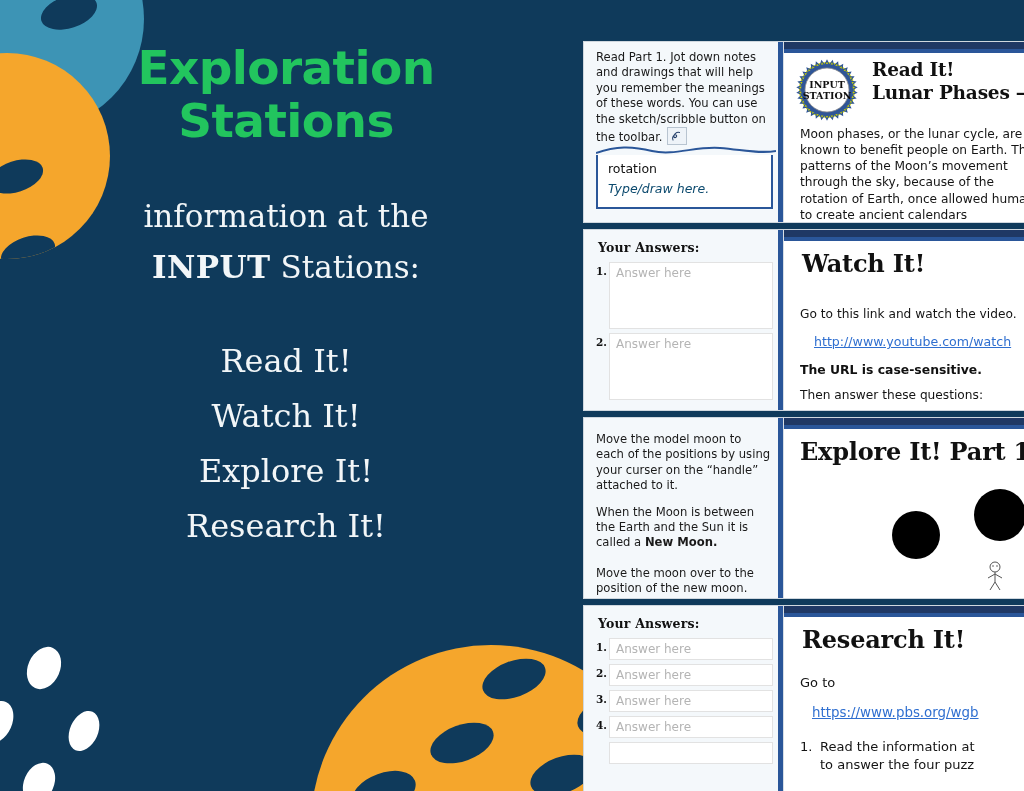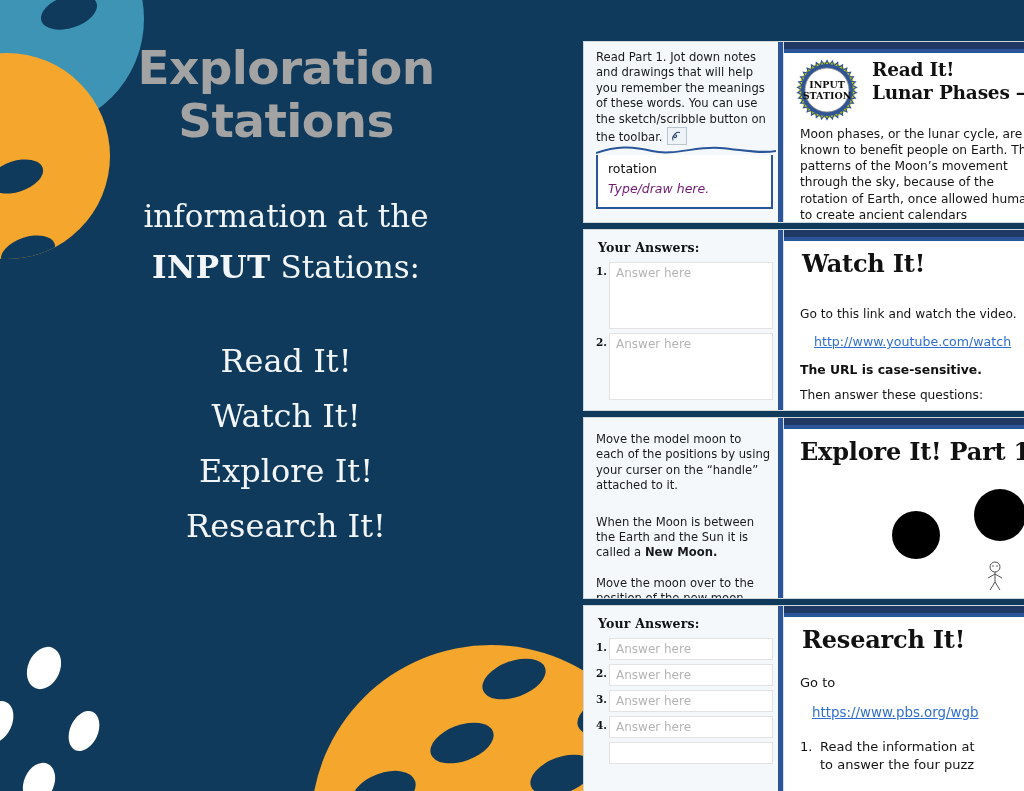--- a/index.html
+++ b/index.html
@@ -37,21 +37,21 @@
     display:flex;flex-direction:column;align-items:center;
     z-index:5;
   }
   #page-title{
     margin-top:42px;
     font-family:"DejaVu Sans", sans-serif;
     font-weight:bold;
     font-size:47px;
     line-height:1.12;
     letter-spacing:-0.6px;
-    color:#a3a3a3;
+    color:#22c55e;
     text-align:center;
     width:440px;
   }
   #intro-paragraph{
     margin-top:44px;
     width:420px;
     text-align:center;
     font-family:"DejaVu Serif", serif;
     font-weight:400;
     font-size:31px;
@@ -130,21 +130,21 @@
   .vocab-box .wavy-top{
     position:absolute;left:-2px;right:-2px;top:-9px;height:11px;
   }
   .vocab-word{
     font-family:"DejaVu Sans", sans-serif;
     font-size:12.5px;color:#111;
   }
   .vocab-hint{
     margin-top:5px;
     font-family:"DejaVu Sans", sans-serif;
-    font-style:italic;font-size:12.5px;color:#701a75;
+    font-style:italic;font-size:12.5px;color:#0c4a6e;
   }
 
   
   .answers-title{
     font-family:"DejaVu Serif", serif;font-weight:bold;
     font-size:12.5px;color:#111;margin:2px 0 7px 2px;letter-spacing:.2px;
   }
   .answer-row{display:flex;align-items:flex-start;}
   .answer-num{
     font-family:"DejaVu Serif", serif;font-weight:bold;font-size:10.5px;
@@ -297,21 +297,21 @@
         <div class="body-sans" style="margin-top:28px;">Go to this link and watch the video.</div>
         <a class="link" style="margin-top:12px;margin-left:14px;" href="#">http://www.youtube.com/watch</a>
         <div class="bold-sans" style="margin-top:13px;">The URL is case-sensitive.</div>
         <div class="body-sans" style="margin-top:10px;">Then answer these questions:</div>
       </div>
     </div>
 
     <div class="slide s3">
       <div class="pane-left" style="padding-top:14px;">
         <div class="notes-text">Move the model moon to each of the positions by using your curser on the “handle” attached to it.</div>
-        <div class="notes-text" style="margin-top:21px;">When the Moon is between the Earth and the Sun it is called a <b>New Moon.</b></div>
+        <div class="notes-text" style="margin-top:11px;">When the Moon is between the Earth and the Sun it is called a <b>New Moon.</b></div>
         <div class="notes-text" style="margin-top:15px;">Move the moon over to the position of the new moon.</div>
       </div>
       <div class="pane-right" style="padding-left:14px;">
         <div class="head-serif big-head">Explore It! Part 1</div>
         <div class="moon-black" style="left:108px;top:86px;width:48px;height:48px;"></div>
         <div class="moon-black" style="left:190px;top:64px;width:52px;height:52px;"></div>
         <div class="stick" style="left:200px;top:136px;">
           <svg width="22" height="30" viewBox="0 0 22 30">
             <circle cx="11" cy="6" r="5" fill="none" stroke="#555" stroke-width="1"></circle>
             <circle cx="9" cy="5" r="0.8" fill="#555"></circle>

